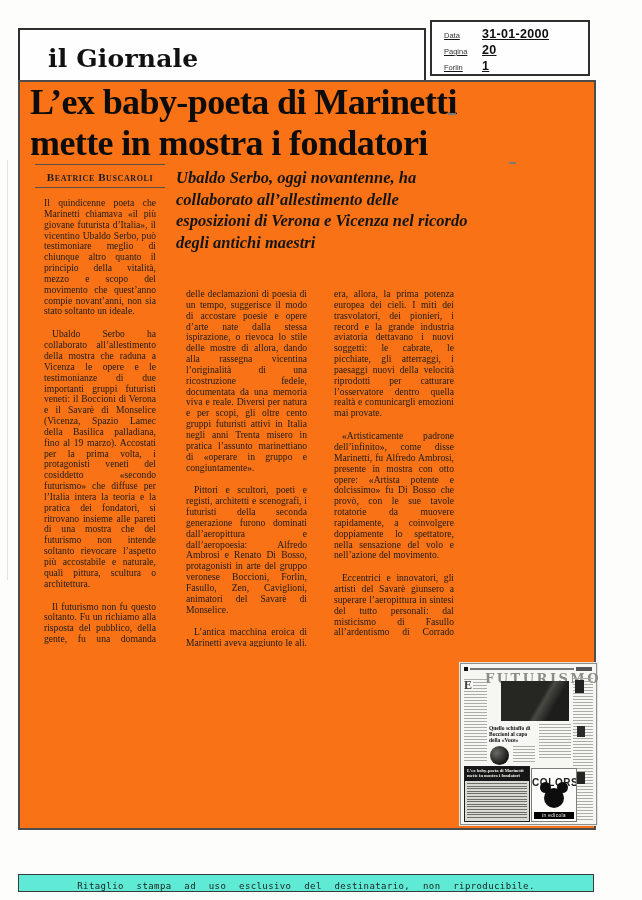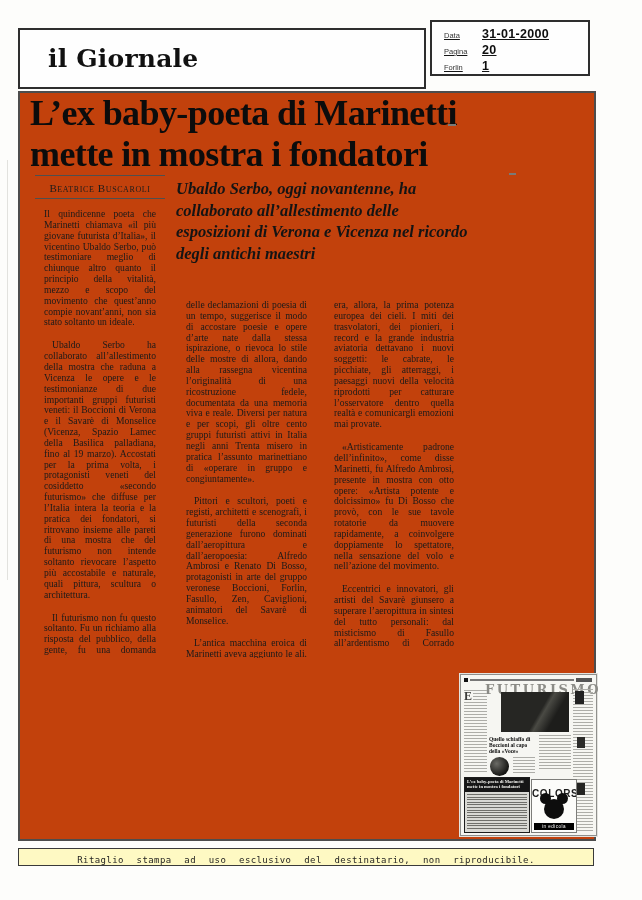--- a/index.html
+++ b/index.html
@@ -33,36 +33,36 @@
     font-family:"Liberation Sans", sans-serif;
     font-size:7.5px;color:#333;width:38px;flex:0 0 38px;
   }
   .meta-value{
     font-family:"Liberation Sans", sans-serif;
     font-size:12.5px;font-weight:bold;color:#0e0e0e;letter-spacing:0.3px;
   }
 
   
   .main-box{
-    left:18px;top:91px;width:574px;height:746px;
-    border:2px solid #4d4d4d;background:#c2410c;
+    left:18px;top:80px;width:574px;height:746px;
+    border:2px solid #4d4d4d;background:#f97316;
   }
   .headline{
     left:10px;top:0px;width:540px;
     font-family:"Liberation Serif", serif;font-weight:bold;
     font-size:36px;line-height:41px;letter-spacing:-0.6px;color:#0c0c0c;
   }
   .scan-dash{background:#7a7a78;height:2px;}
   .byline-wrap{
     left:15px;top:82px;width:130px;
     border-top:1.5px solid #4f4f4f;border-bottom:1.5px solid #4f4f4f;
     padding:2px 0;text-align:center;
   }
   .byline{
-    font-variant:small-caps;font-weight:normal;font-size:11px;
+    font-variant:small-caps;font-weight:bold;font-size:11px;
     letter-spacing:0.6px;color:#1c1c1c;
   }
   .standfirst{
     left:156px;top:85px;width:296px;
     font-family:Liberation Serif, serif;
     font-weight:bold;font-style:italic;
     font-size:16.5px;line-height:21.5px;color:#141414;
   }
   .col{
     font-size:9.6px;line-height:10.85px;text-align:justify;
@@ -140,22 +140,22 @@
   .mickey .ear-r{right:0;top:0;width:11px;height:11px;}
   .mickey .head{left:4px;top:6px;width:20px;height:20px;}
   .colors-band{
     position:absolute;left:2px;right:2px;bottom:2px;height:7px;background:#000;
     color:#fff;font-family:"Liberation Sans",sans-serif;font-size:4.5px;
     text-align:center;line-height:7px;letter-spacing:0.5px;
   }
 
   
   .footer-strip{
-    left:18px;top:848px;width:574px;height:16px;
-    border:1.5px solid #3a3a3a;background:#fef9c3;
+    left:18px;top:874px;width:574px;height:16px;
+    border:1.5px solid #3a3a3a;background:#5eead4;
     text-align:center;
   }
   .footer-text{
     font-family:"DejaVu Sans Mono", monospace;
     font-size:9px;line-height:16px;color:#1f1f1f;
     word-spacing:7px;letter-spacing:0.4px;
   }
   .scan-edge{left:7px;top:160px;width:1px;height:420px;background:#e2e2de;}
 </style>
 </head>

